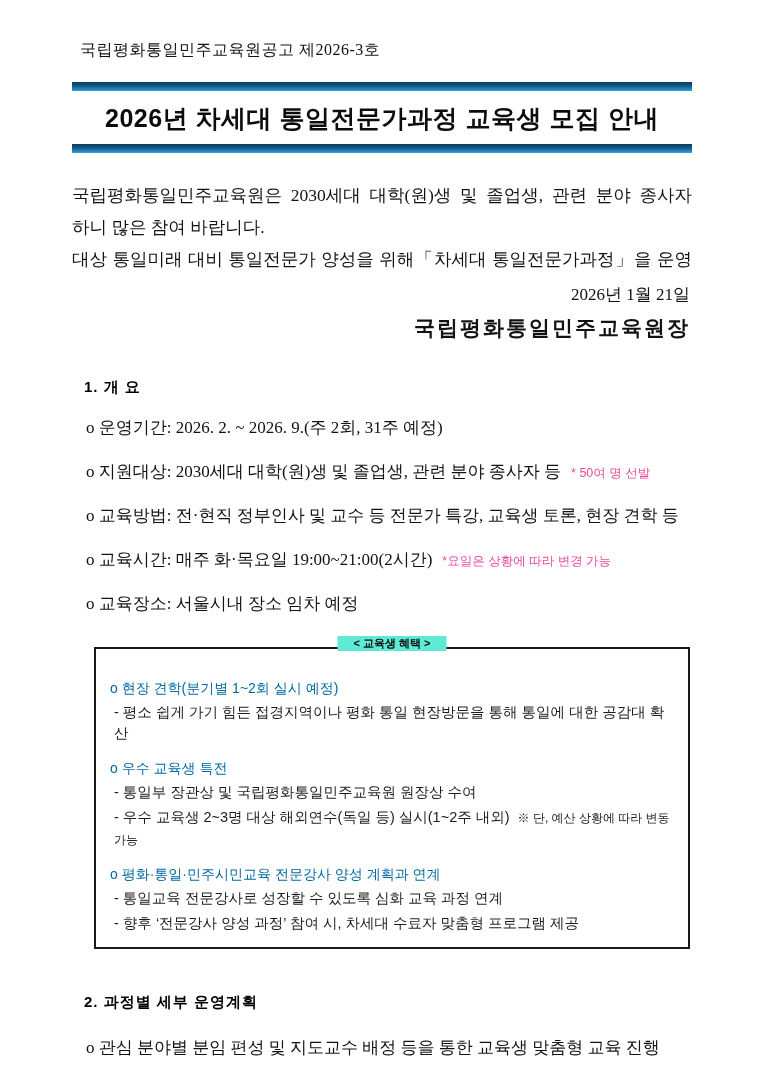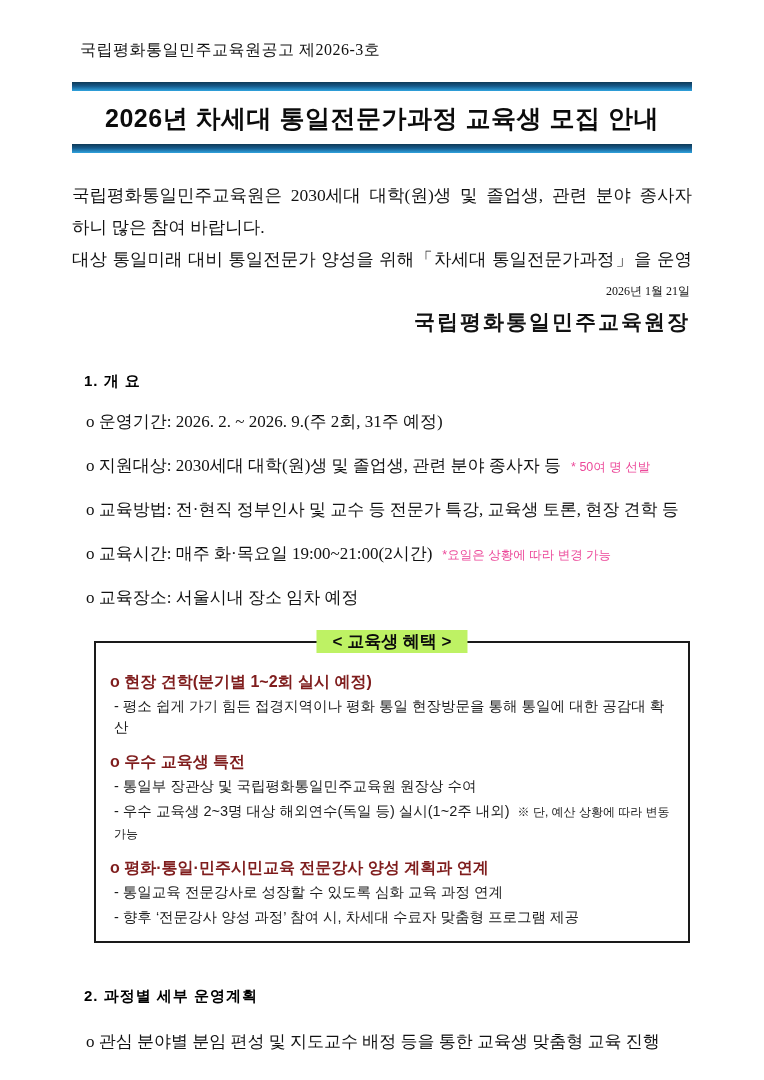--- a/index.html
+++ b/index.html
@@ -55,21 +55,21 @@
     text-align: justify;
     text-align-last: justify;
   }
   .intro-line.last {
     text-align: left;
     text-align-last: left;
   }
   .date-line {
     margin-top: 8px;
     text-align: right;
-    font-size: 12px;
+    font-size: 17px;
     padding-right: 2px;
   }
   .signature-line {
     margin-top: 8px;
     text-align: right;
     font-size: 21px;
     font-weight: bold;
     letter-spacing: 2px;
     padding-right: 2px;
   }
@@ -103,34 +103,34 @@
     box-sizing: border-box;
     border: 2px solid #1a1a1a;
     padding: 16px 14px 12px 14px;
     font-family: "Liberation Sans", sans-serif;
   }
   .benefits-legend {
     position: absolute;
     top: -13px;
     left: 50%;
     transform: translateX(-50%);
-    background: #bef264;
+    background: #5eead4;
     padding: 0 16px;
     font-weight: bold;
-    font-size: 17px;
+    font-size: 11px;
     white-space: nowrap;
     color: #0c0c0c;
   }
   .benefit-group { margin-top: 12px; }
   .benefit-group:first-of-type { margin-top: 2px; }
   .benefit-title {
-    font-weight: bold;
-    font-size: 16px;
+    font-weight: normal;
+    font-size: 14px;
     line-height: 22px;
-    color: #7f1d1d;
+    color: #0369a1;
   }
   .benefit-line {
     font-size: 14.5px;
     line-height: 21px;
     margin: 3px 0 0 4px;
     color: #1c1c1c;
   }
   .benefit-note {
     font-size: 12px;
     margin-left: 8px;

